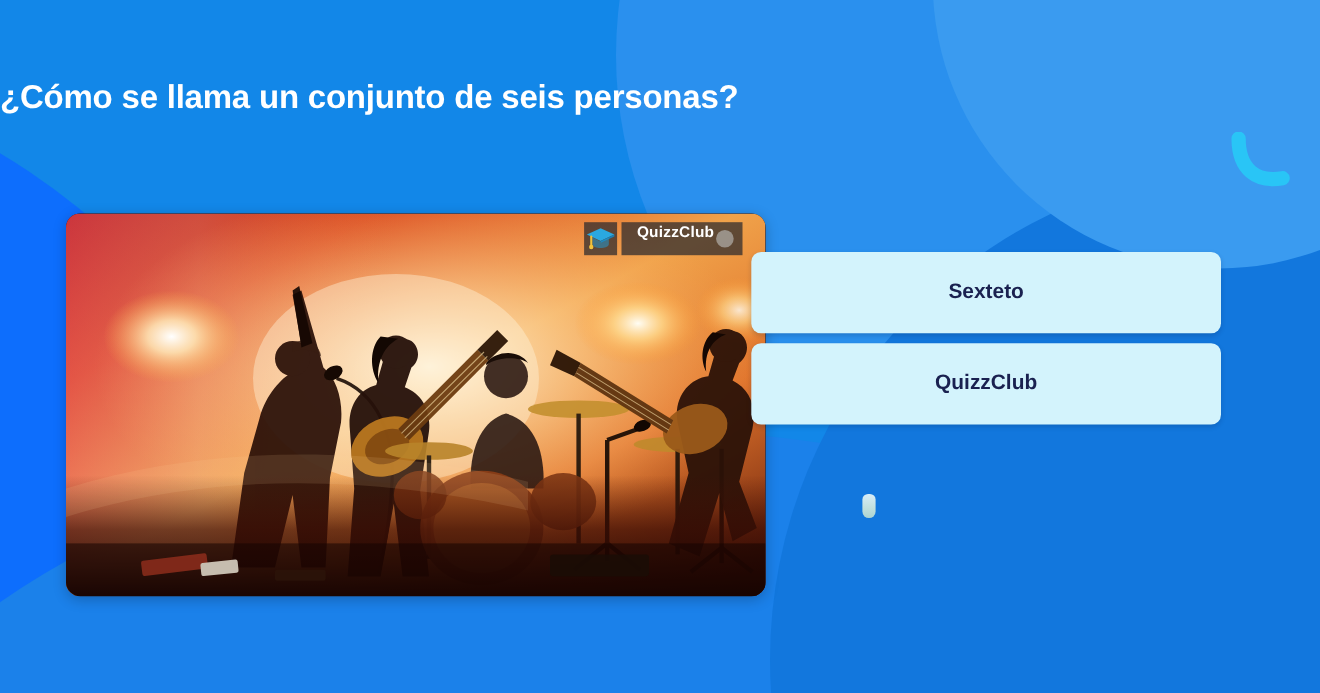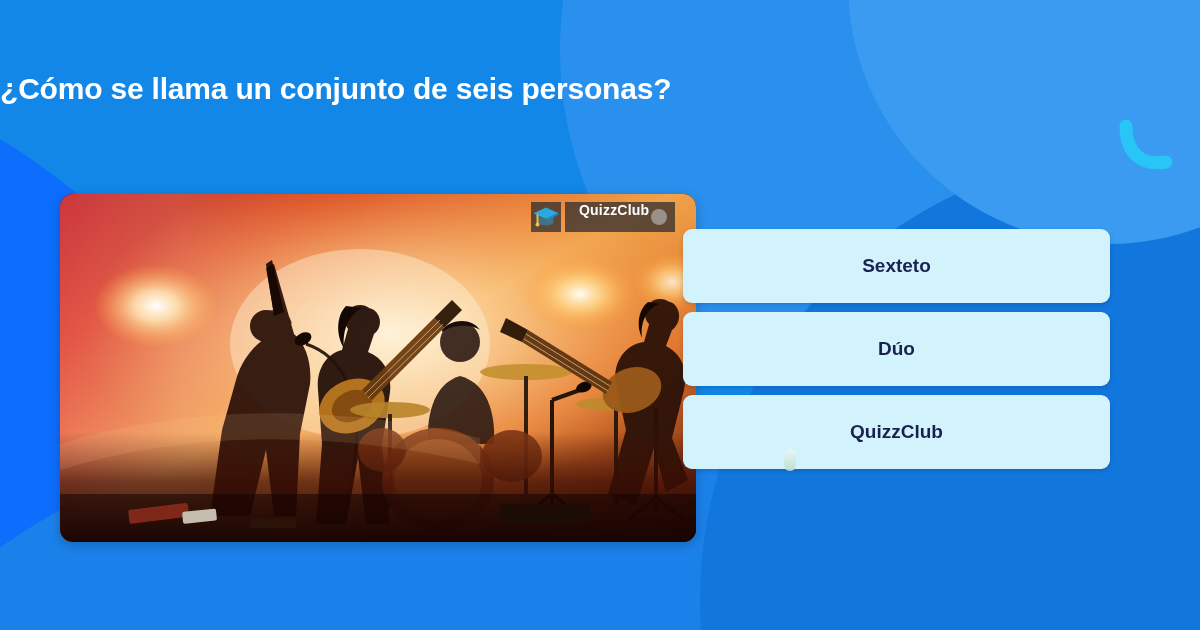--- a/index.html
+++ b/index.html
@@ -345,19 +345,18 @@
       </div>
       <div class="logo-text-wrap">
         <span class="logo-text">QuizzClub</span>
         <span class="logo-orb"></span>
       </div>
     </div>
   </div>
 
   <div class="answers">
     <div class="answer">Sexteto</div>
-    <div class="answer">Dúo</div>
     <div class="answer">QuizzClub</div>
   </div>
 
   <div class="cursor-tail"></div>
 
 </div>
 
 </body></html>

